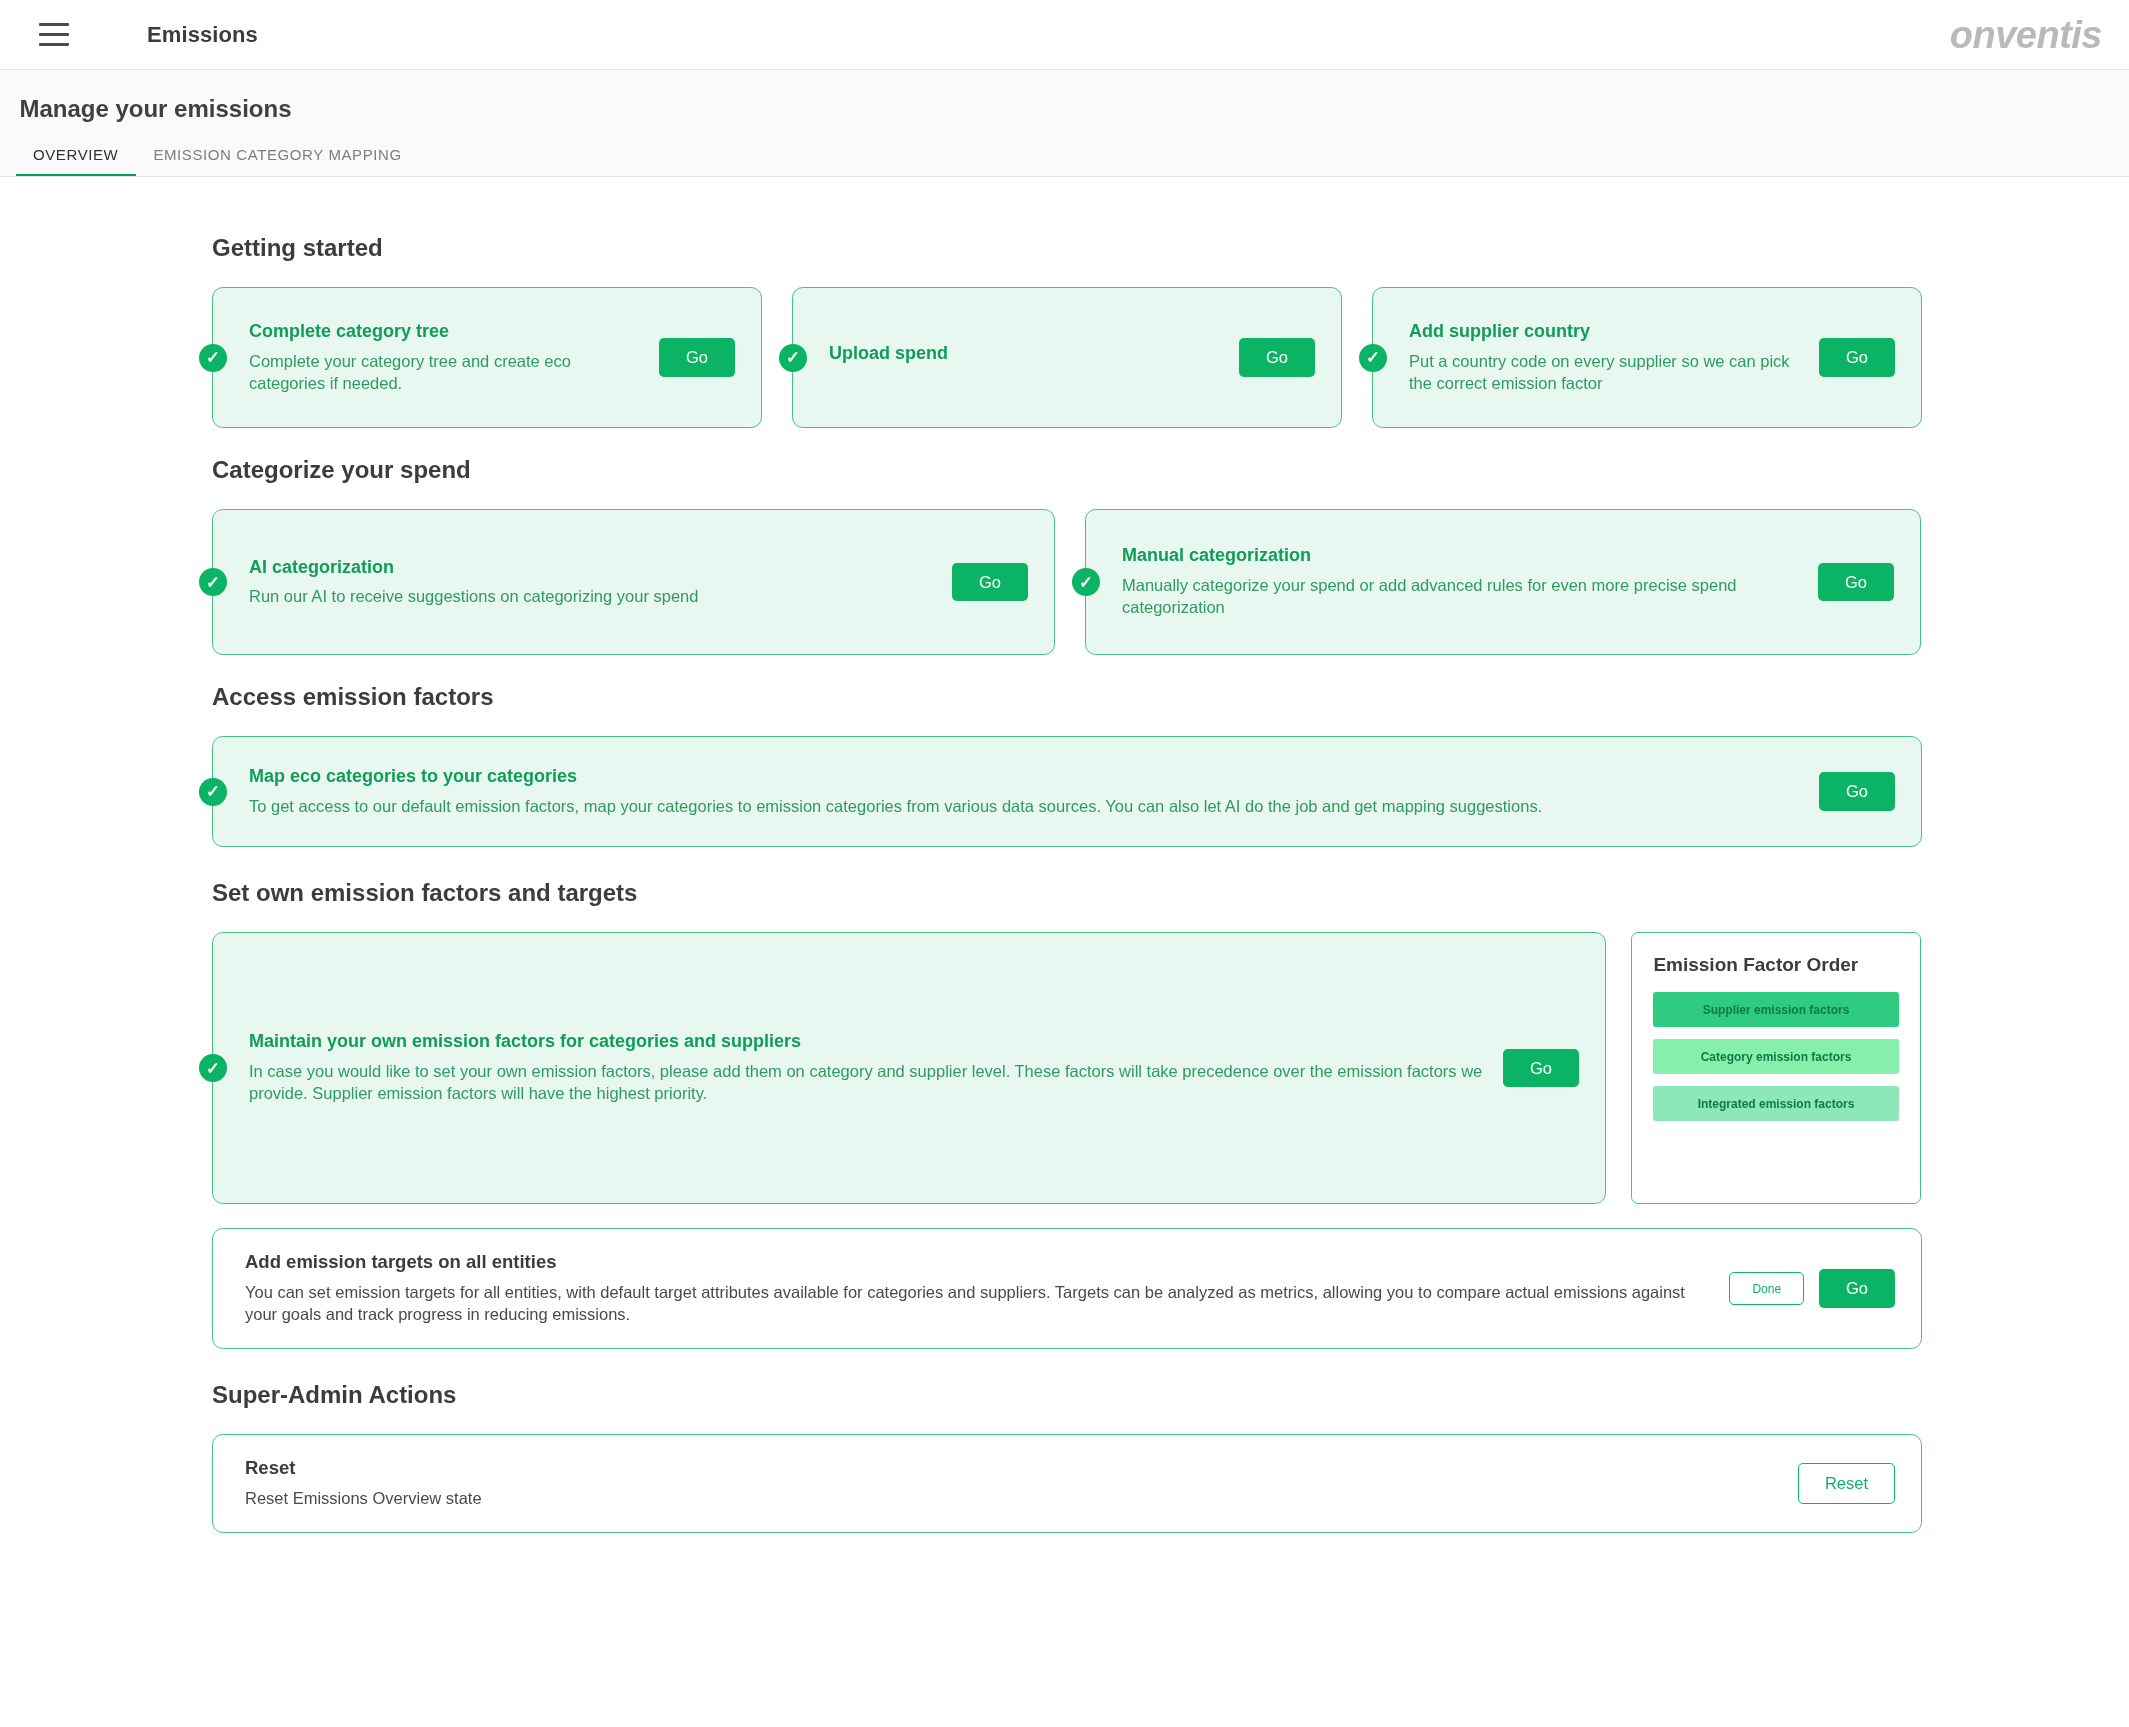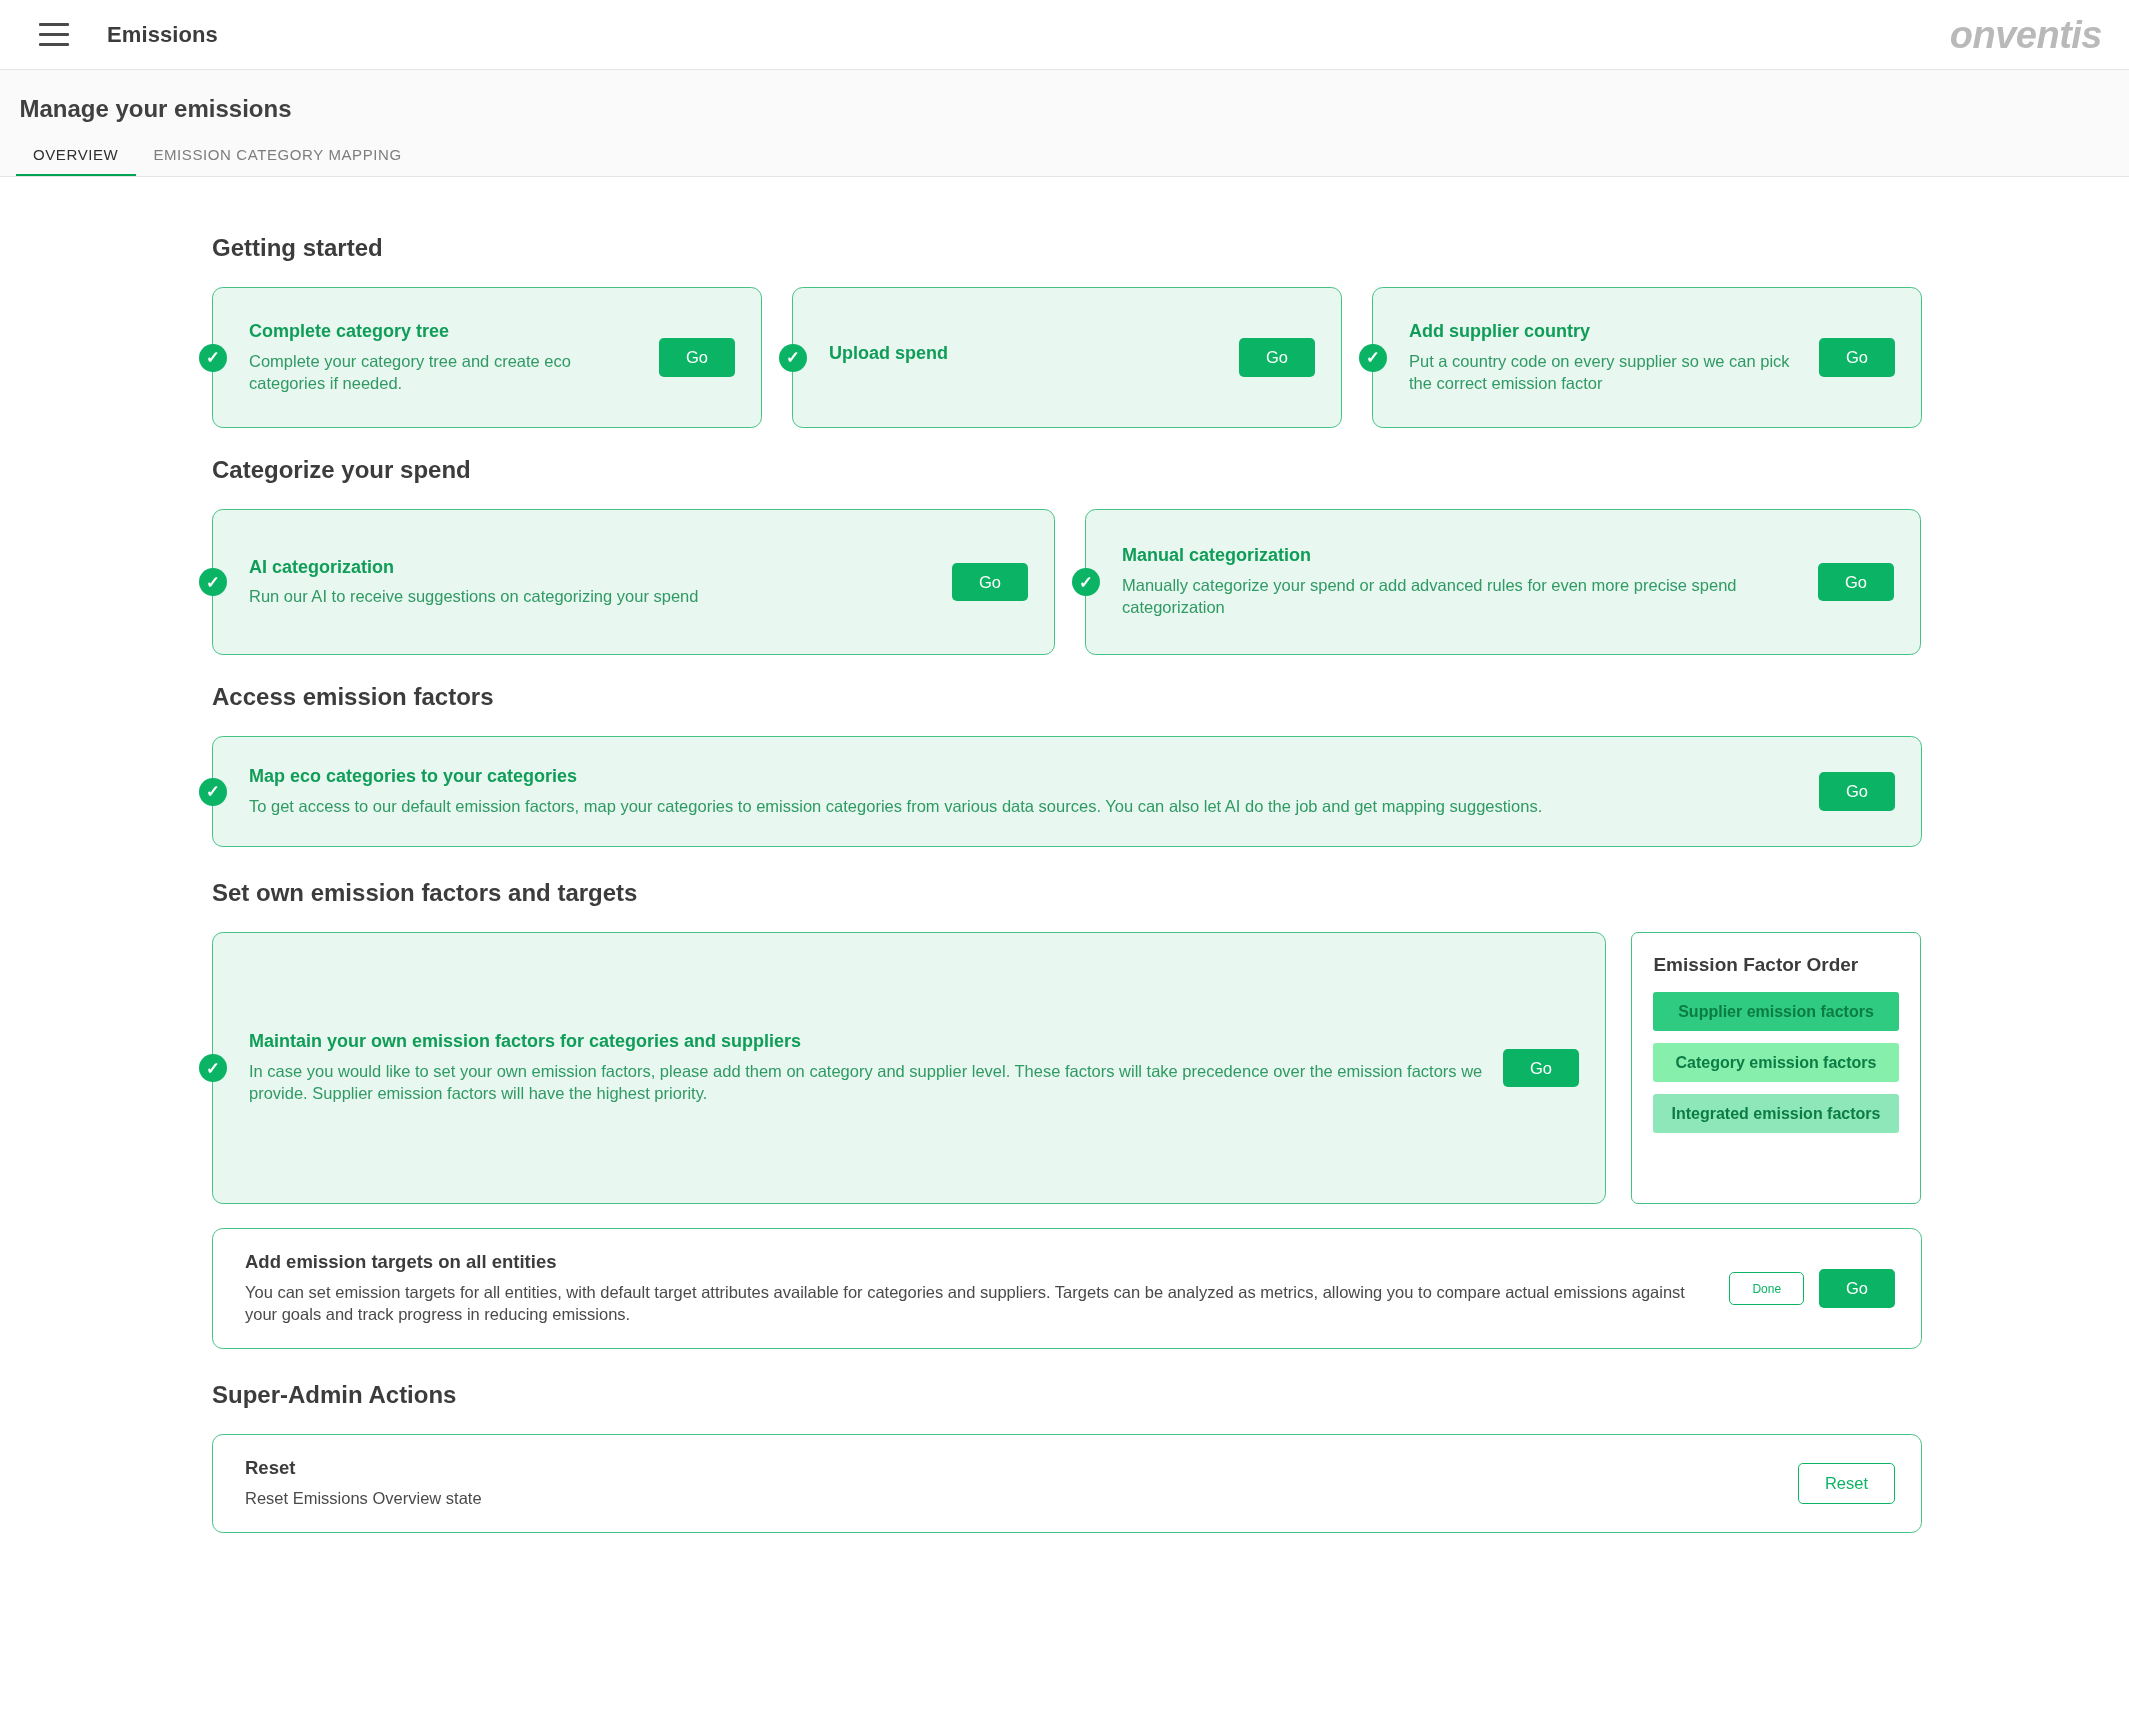--- a/index.html
+++ b/index.html
@@ -18,20 +18,21 @@
 
   
   .topbar {
     height: 70px;
     display: flex;
     align-items: center;
     padding: 0 29px 0 39px;
     border-bottom: 1px solid #e4e4e4;
     background: #fff;
     position: relative;
+    gap: 40px;
   }
   .hamburger {
     width: 30px; height: 22.3px;
     display: flex; flex-direction: column; justify-content: space-between;
     cursor: pointer;
   }
   .hamburger span {
     display: block; height: 2.4px; width: 100%; background: #4a4a4a; border-radius: 1px;
   }
   .topbar-title {
@@ -208,21 +209,21 @@
   }
   .efo-title {
     font-size: 19px;
     font-weight: bold;
     color: #3c3c3c;
     margin-bottom: 15.5px;
   }
   .efo-item {
     border-radius: 2.9px;
     text-align: center;
-    font-size: 16px;
+    font-size: 12px;
     font-weight: bold;
     color: #0c7c45;
     padding: 10.7px 3.9px;
     margin-bottom: 11.7px;
   }
   .efo-item:last-child { margin-bottom: 0; }
 
   
   .wcard {
     width: 1710px;

